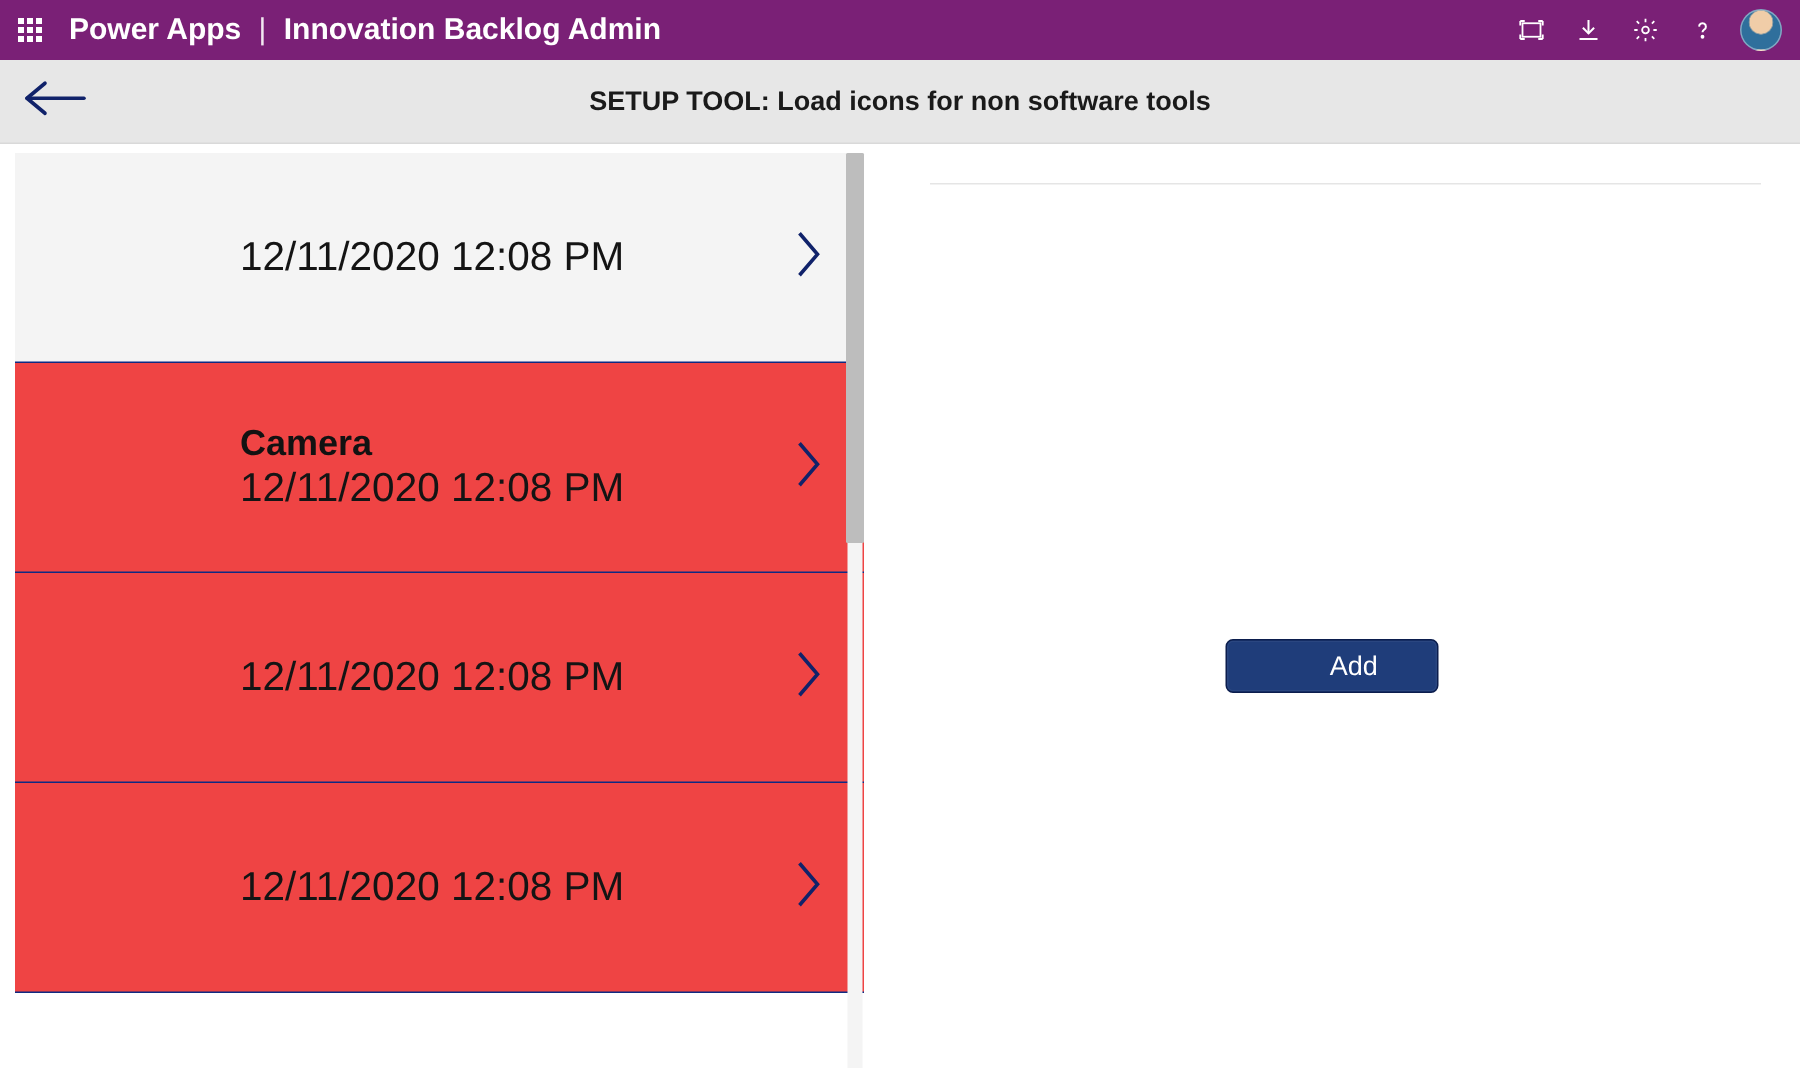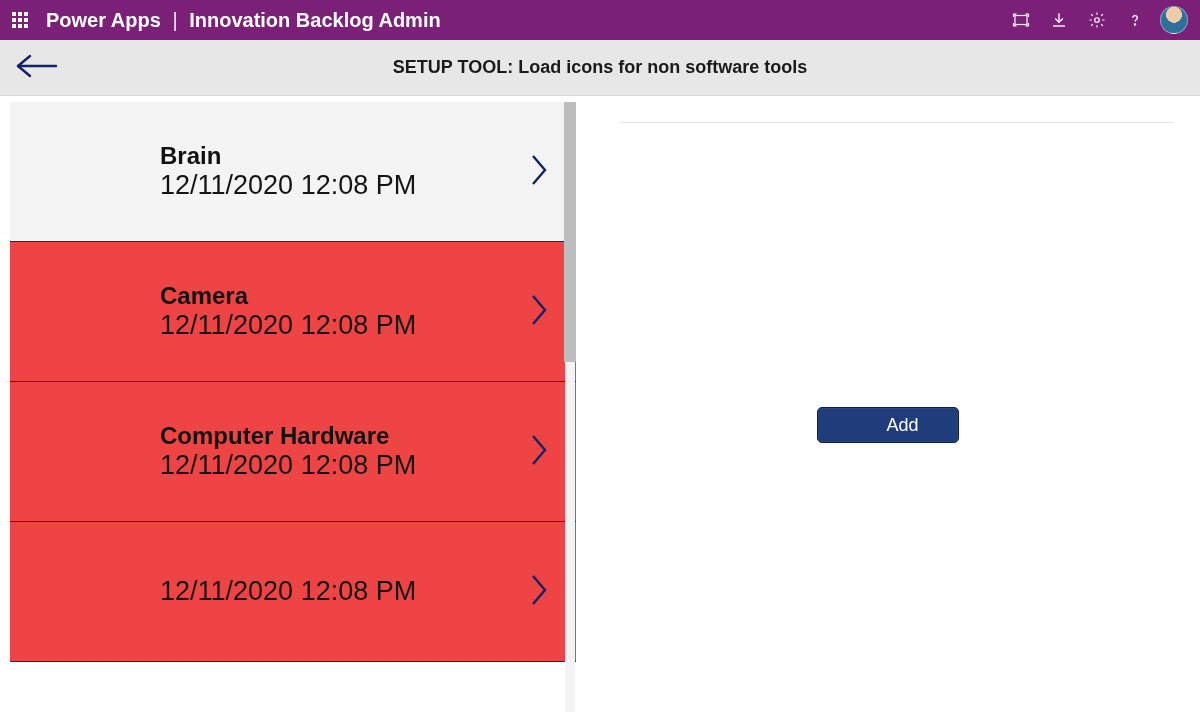--- a/index.html
+++ b/index.html
@@ -40,21 +40,21 @@
   .item .texts .date { font-size:27px; color:#141414; margin-top:0;}
   .item .chev { position:absolute; right:26px; top:50%; transform:translateY(-50%);}
   .detailcol { flex:1; padding:20px 26px 0 44px; position:relative;}
   .detailrow { display:flex; align-items:center; }
   .changelabel { font-size:15px; font-weight:600; color:#111; padding-top:90px;}
   .iconpreview { margin-left:auto; width:190px; height:190px; display:flex; align-items:center; justify-content:center;}
   .detailsep { height:1px; background:#e5e5e5; margin:6px 0 0 0;}
   .addbtn {
     width:142px; height:36px; background:#1f3d7a; border:1px solid #0b1d4d;
     color:#fff; font-size:18px; border-radius:5px; cursor:pointer;
-    position:absolute; left:50%; transform:translateX(-50%); top:311px;
+    position:absolute; left:50%; transform:translateX(-50%); top:330px;
     box-shadow: inset 0 0 0 1px rgba(255,255,255,.05);
     padding-left: 29px;
   }
 </style>
 </head>
 <body>
 
 <div class="cmdbar">
   <div class="waffle">
     <span></span>
@@ -117,21 +117,20 @@
   </div>
   <div class="pgtitle">SETUP TOOL: Load icons for non software tools</div>
 </div>
 
 <div class="content">
 
   <div class="listcol">
 
     <div class="item selected">
       <div class="texts">
-        <div class="name">Brain</div>
         <div class="date">12/11/2020 12:08 PM</div>
       </div>
       <div class="chev">
         <svg width="20" height="34" viewBox="0 0 20 34" fill="none" stroke="#10226a" stroke-width="2.4">
             <polyline points="3,3 15,17 3,31"></polyline>
           </svg>
       </div>
     </div>
 
     <div class="item">
@@ -141,21 +140,20 @@
       </div>
       <div class="chev">
         <svg width="20" height="34" viewBox="0 0 20 34" fill="none" stroke="#10226a" stroke-width="2.4">
             <polyline points="3,3 15,17 3,31"></polyline>
           </svg>
       </div>
     </div>
 
     <div class="item">
       <div class="texts">
-        <div class="name">Computer Hardware</div>
         <div class="date">12/11/2020 12:08 PM</div>
       </div>
       <div class="chev">
         <svg width="20" height="34" viewBox="0 0 20 34" fill="none" stroke="#10226a" stroke-width="2.4">
             <polyline points="3,3 15,17 3,31"></polyline>
           </svg>
       </div>
     </div>
 
     <div class="item">

